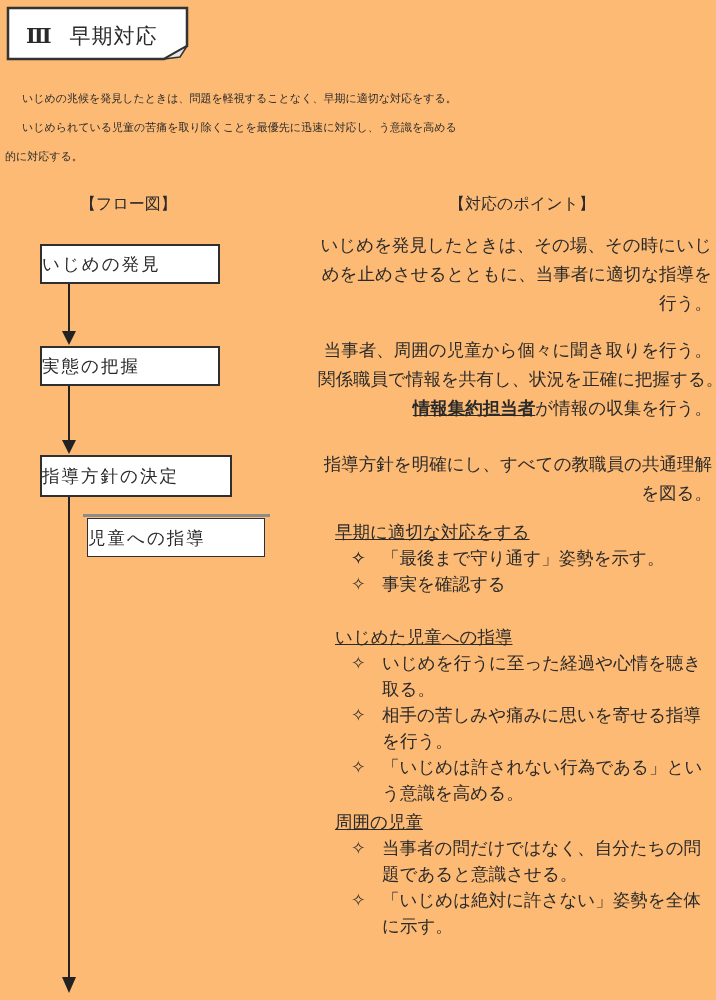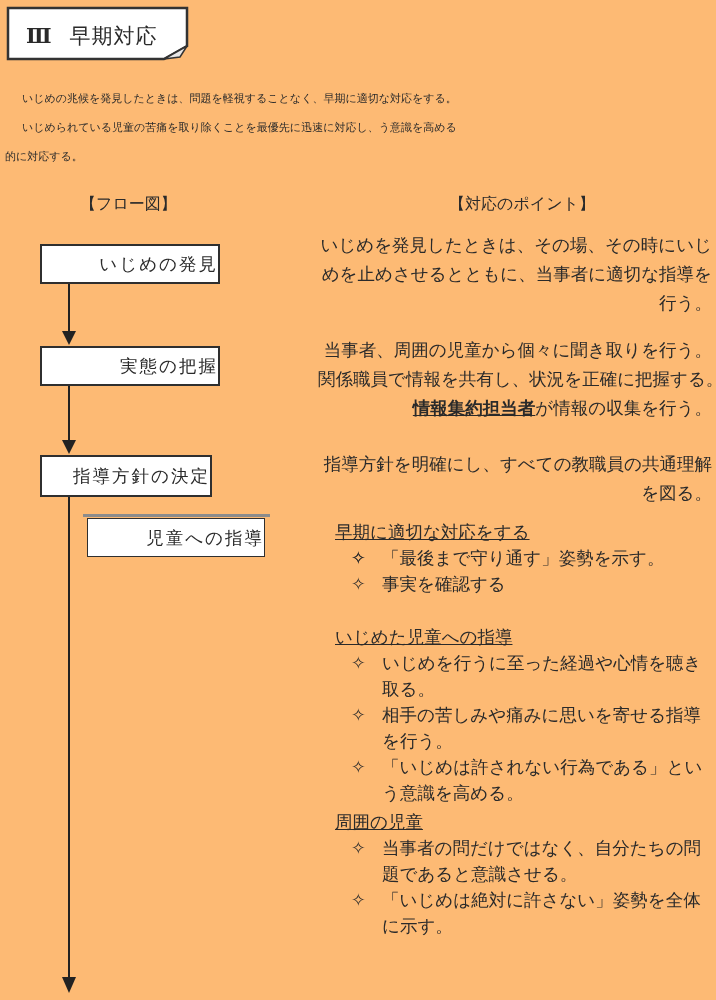--- a/index.html
+++ b/index.html
@@ -29,27 +29,27 @@
   
   .col-header { position: absolute; top: 194px; font-size: 16px; white-space: nowrap; }
   #flow-header { left: 80px; }
   #points-header { left: 449px; }
   
   #flow-arrows { position: absolute; left: 0; top: 0; width: 716px; height: 1000px; }
   .flow-box {
     position: absolute;
     border: 2px solid #2f2f2f;
     background: #ffffff;
-    display: flex; align-items: center; justify-content: flex-end;
+    display: flex; align-items: center; justify-content: flex-start;
     font-size: 17.5px; letter-spacing: 2px;
     box-sizing: border-box;
   }
   #flow-box-1 { left: 40px; top: 244px; width: 180px; height: 40px; }
   #flow-box-2 { left: 40px; top: 346px; width: 180px; height: 40px; }
-  #flow-box-3 { left: 40px; top: 455px; width: 172px; height: 42px; }
+  #flow-box-3 { left: 40px; top: 455px; width: 192px; height: 42px; }
   #flow-box-4 { left: 87px; top: 518px; width: 178px; height: 39px; border-width: 1.5px; }
   #flow-box-4-shadow {
     position: absolute; left: 83px; top: 514px; width: 187px; height: 3px;
     background: #8c8c8c;
   }
   
   #points {
     position: absolute; left: 318px; top: 231px; width: 394px;
   }
   .pt-par { font-size: 17.5px; line-height: 29px; }

